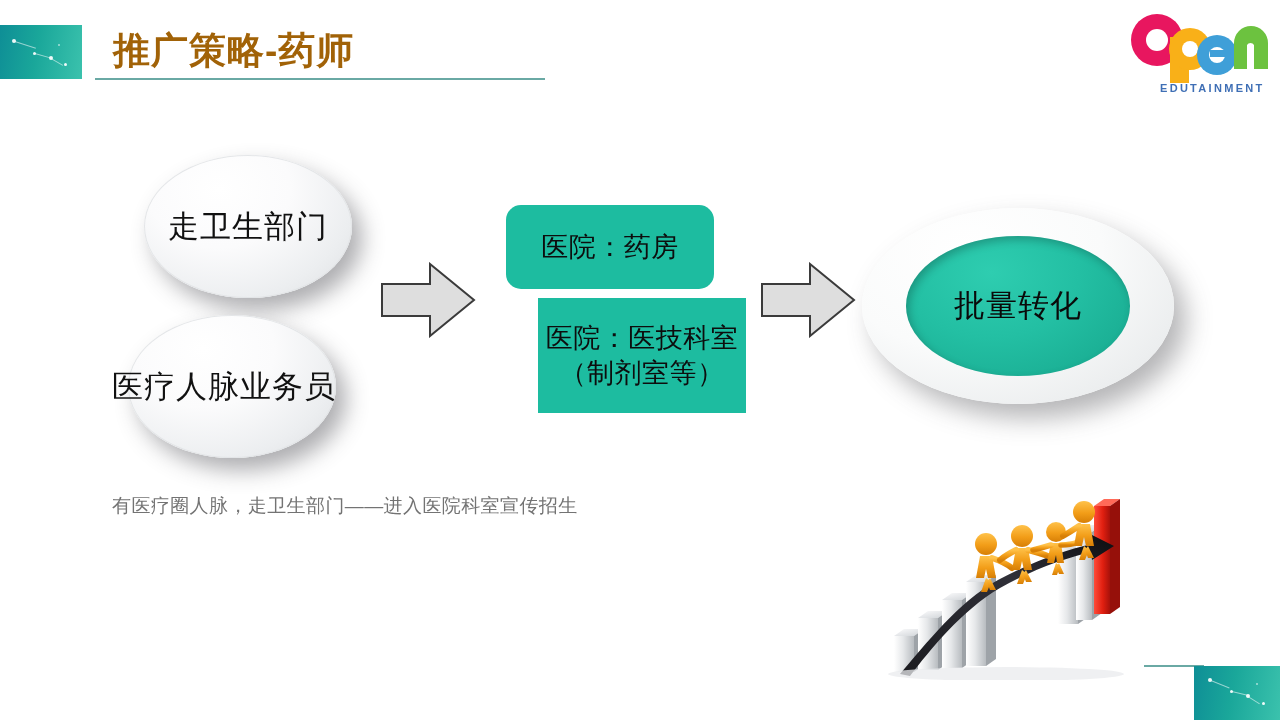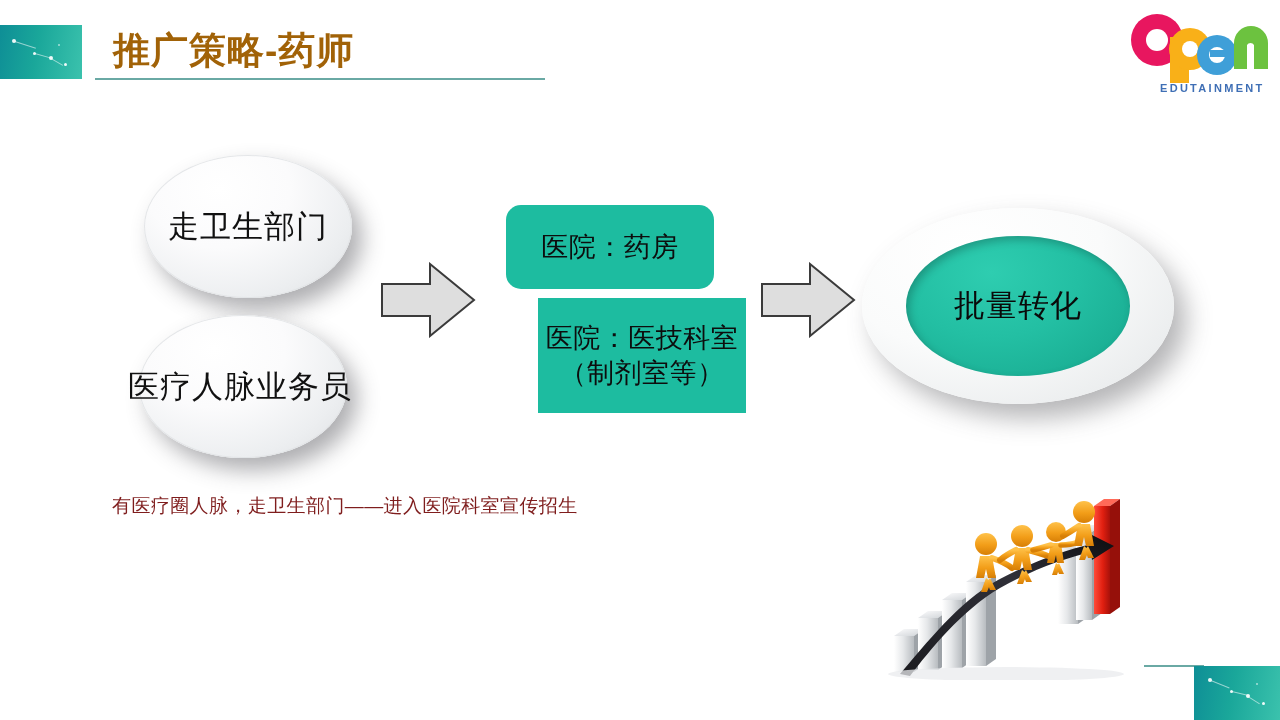--- a/index.html
+++ b/index.html
@@ -106,21 +106,21 @@
     align-items: center;
     justify-content: center;
   }
   .oval-label {
     color: #111111;
     font-size: 31px;
     white-space: nowrap;
     letter-spacing: 1px;
   }
   #oval-health  { left: 144px; top: 155px; width: 208px; height: 143px; }
-  #oval-sales   { left: 139px; top: 315px; width: 208px; height: 143px; }
+  #oval-sales   { left: 128px; top: 315px; width: 208px; height: 143px; justify-content: flex-end; }
   #oval-sales .oval-label { font-size: 31px; margin-left: -6px; }
 
   
   .gbox {
     position: absolute;
     background: #1dbca0;
     display: flex;
     align-items: center;
     justify-content: center;
     text-align: center;
@@ -179,21 +179,21 @@
     font-size: 31px;
     color: #0a0a0a;
   }
 
   
   .red-note {
     position: absolute;
     left: 112px;
     top: 493px;
     font-size: 19px;
-    color: #7f1d1d;
+    color: #737373;
     white-space: nowrap;
     letter-spacing: .4px;
   }
 
   
   #illus {
     position: absolute;
     left: 866px;
     top: 484px;
     width: 290px;

